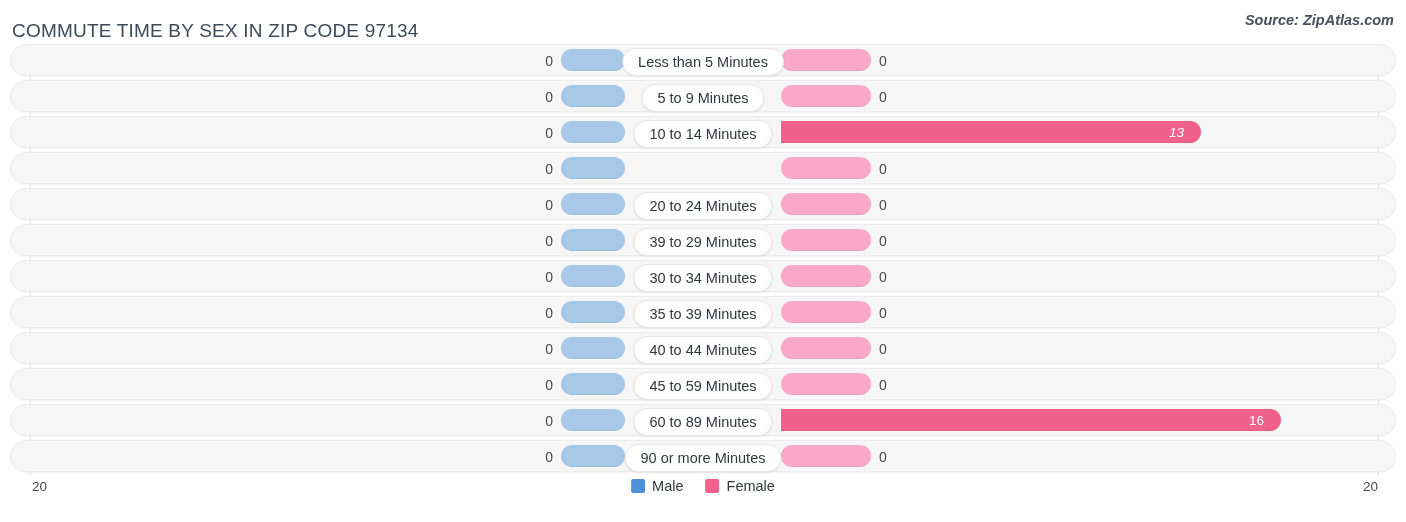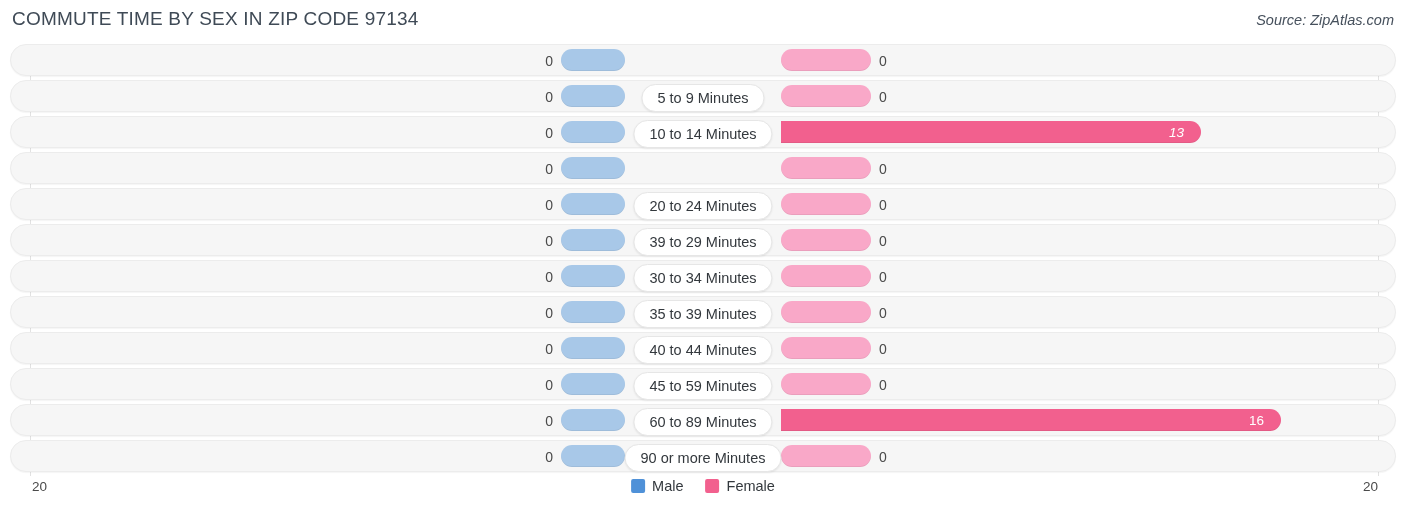--- a/index.html
+++ b/index.html
@@ -17,35 +17,36 @@
   }
 
   
   .header {
     position: relative;
     height: 44px;
   }
   .chart-title {
     position: absolute;
     left: 12px;
-    top: 8px;
+    top: 20px;
     font-size: 19px;
     font-weight: 400;
     letter-spacing: 0.2px;
     color: #3f4a56;
     white-space: nowrap;
   }
   .source-note {
     position: absolute;
     right: 12px;
     top: 12px;
     font-size: 14.5px;
     font-style: italic;
     color: #46505c;
     white-space: nowrap;
+    font-weight: bold;
   }
 
   
   .plot {
     position: relative;
     margin: 0 10px;
     height: 432px;
   }
   .axis-line {
     position: absolute;
@@ -193,20 +194,21 @@
 
 <div class="plot">
   <div class="axis-line left"></div>
   <div class="axis-line right"></div>
   <div class="rows">
       <div class="row">
         <div class="bar male zero" style="width: 64px;"></div>
         <div class="value male-val" style="margin-right: 150px;">0</div>
         <div class="bar female zero" style="width: 90px;"></div>
         <div class="value female-val" style="margin-left: 176px;">0</div>
+        <div class="pill">Less than 5 Minutes</div>
       </div>
       <div class="row">
         <div class="bar male zero" style="width: 64px;"></div>
         <div class="value male-val" style="margin-right: 150px;">0</div>
         <div class="bar female zero" style="width: 90px;"></div>
         <div class="value female-val" style="margin-left: 176px;">0</div>
         <div class="pill">5 to 9 Minutes</div>
       </div>
       <div class="row">
         <div class="bar male zero" style="width: 64px;"></div>

